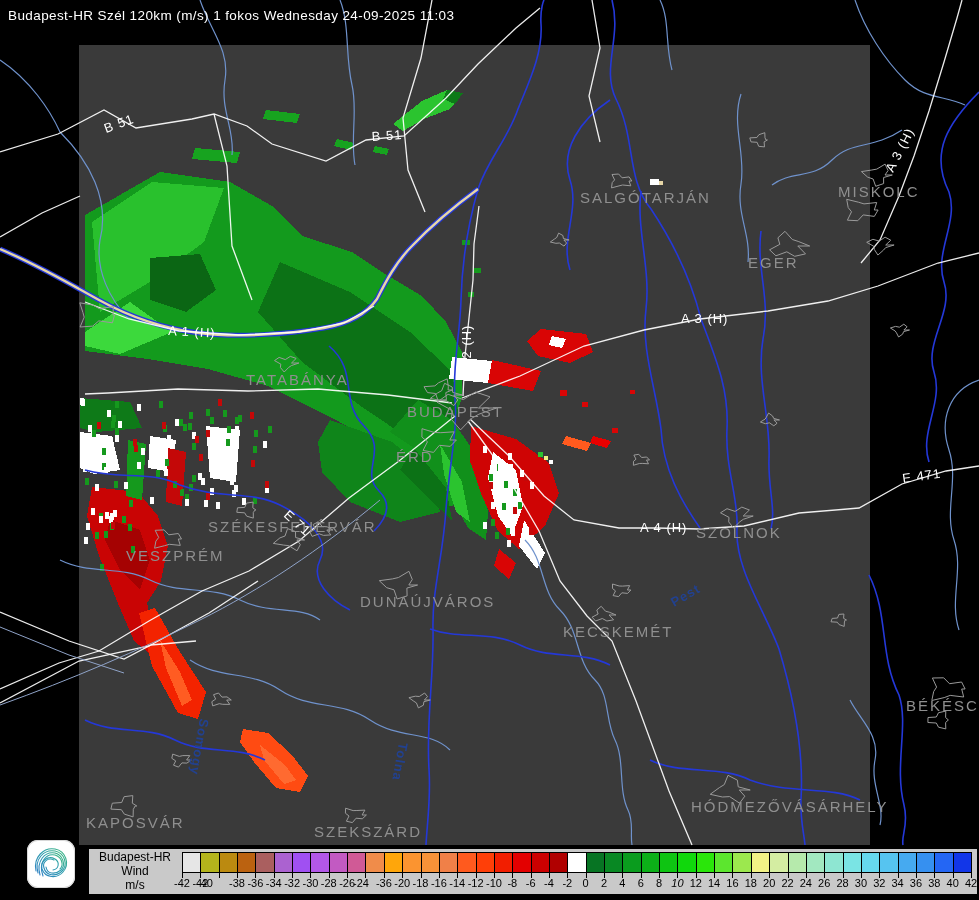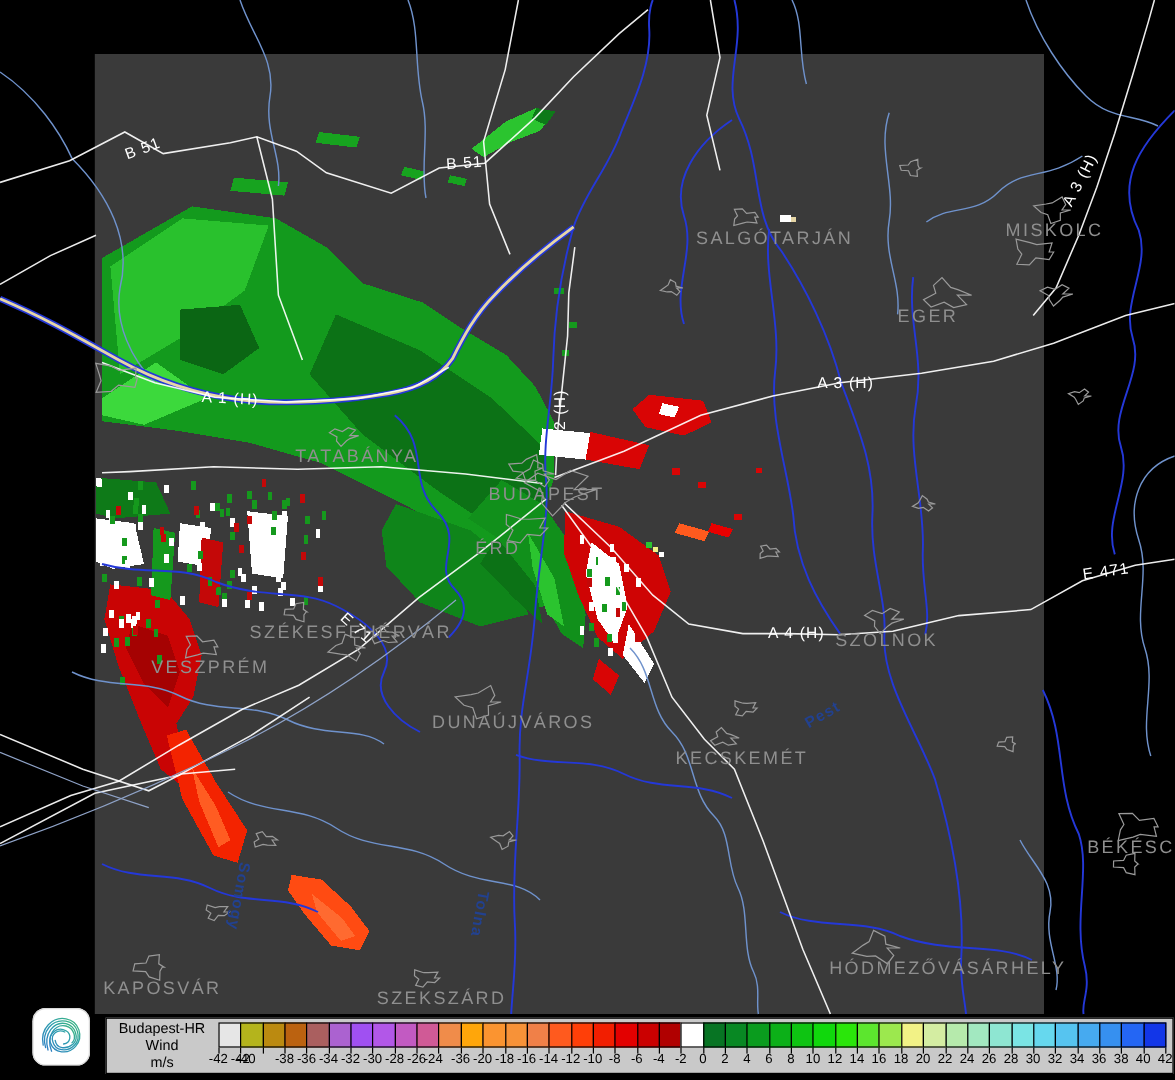--- a/index.html
+++ b/index.html
@@ -22,20 +22,21 @@
   .lg-num{position:absolute;top:28px;width:34px;margin-left:-17px;text-align:center;
           color:#000;font-size:11px;}
   #app-logo{position:absolute;left:27px;top:840px;width:48px;height:48px;background:#fff;
             border-radius:11px;z-index:10;box-shadow:0 0 0 1px #d8d8d8 inset;}
 </style>
 </head>
 <body>
 
 <div id="stage">
 
+  <div id="title-bar">Budapest-HR Szél 120km (m/s) 1 fokos Wednesday 24-09-2025 11:03</div>
 
   <svg id="map-svg" width="979" height="900" viewBox="0 0 979 900">
 
     <rect x="0" y="0" width="979" height="900" fill="#000000"></rect>
     <rect x="79" y="45" width="791" height="800" fill="#3a3a3a"></rect>
 
     <g shape-rendering="crispEdges">
       <polygon fill="#139a1d" points="85,215 160,172 230,182 272,206 302,236 352,252 382,272 422,296 446,322 462,352 462,398 450,432 455,505 440,508 418,468 378,442 328,416 268,386 208,369 148,359 85,351"></polygon>
       <polygon fill="#0c7216" points="280,262 350,292 410,332 452,372 458,412 448,448 414,442 362,407 302,362 258,312"></polygon>
       <polygon fill="#29c12d" points="92,222 152,182 224,188 204,242 150,282 100,312"></polygon>
@@ -477,21 +478,21 @@
         <div class="lg-num" style="left: 496.674px;">0</div>
         <div class="lg-tick" style="left: 515.023px;"></div>
         <div class="lg-num" style="left: 515.023px;">2</div>
         <div class="lg-tick" style="left: 533.372px;"></div>
         <div class="lg-num" style="left: 533.372px;">4</div>
         <div class="lg-tick" style="left: 551.721px;"></div>
         <div class="lg-num" style="left: 551.721px;">6</div>
         <div class="lg-tick" style="left: 570.07px;"></div>
         <div class="lg-num" style="left: 570.07px;">8</div>
         <div class="lg-tick" style="left: 588.419px;"></div>
-        <div class="lg-num" style="left: 588.419px;">10</div>
+        <div class="lg-num" style="left: 588.419px; font-style: italic;">10</div>
         <div class="lg-tick" style="left: 606.767px;"></div>
         <div class="lg-num" style="left: 606.767px;">12</div>
         <div class="lg-tick" style="left: 625.116px;"></div>
         <div class="lg-num" style="left: 625.116px;">14</div>
         <div class="lg-tick" style="left: 643.465px;"></div>
         <div class="lg-num" style="left: 643.465px;">16</div>
         <div class="lg-tick" style="left: 661.814px;"></div>
         <div class="lg-num" style="left: 661.814px;">18</div>
         <div class="lg-tick" style="left: 680.163px;"></div>
         <div class="lg-num" style="left: 680.163px;">20</div>

